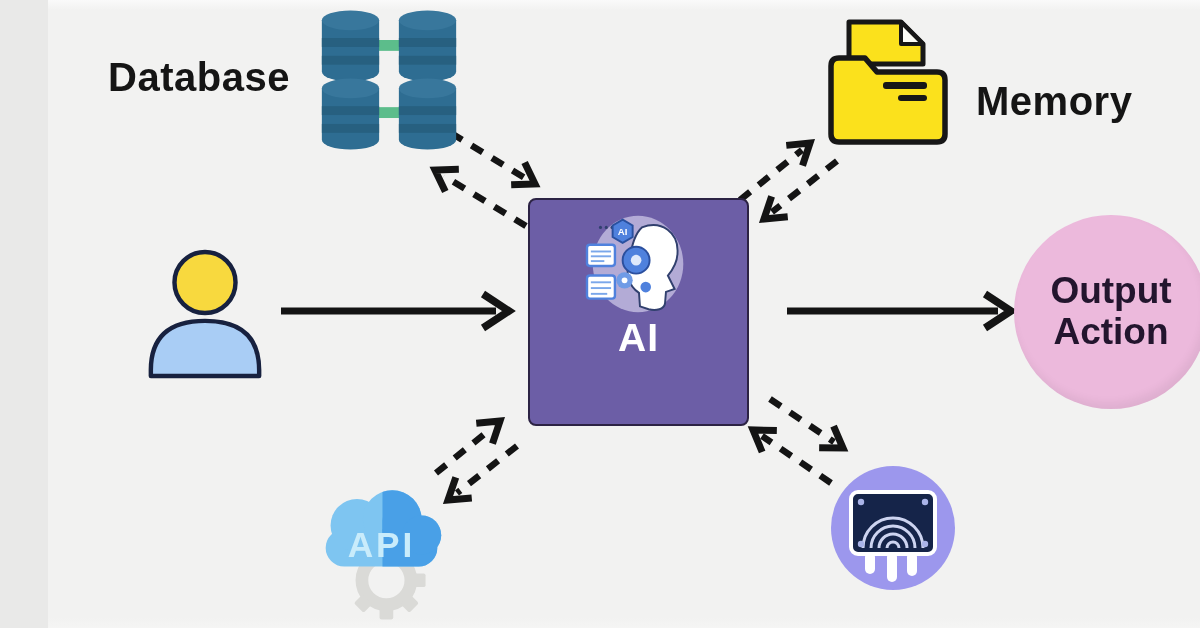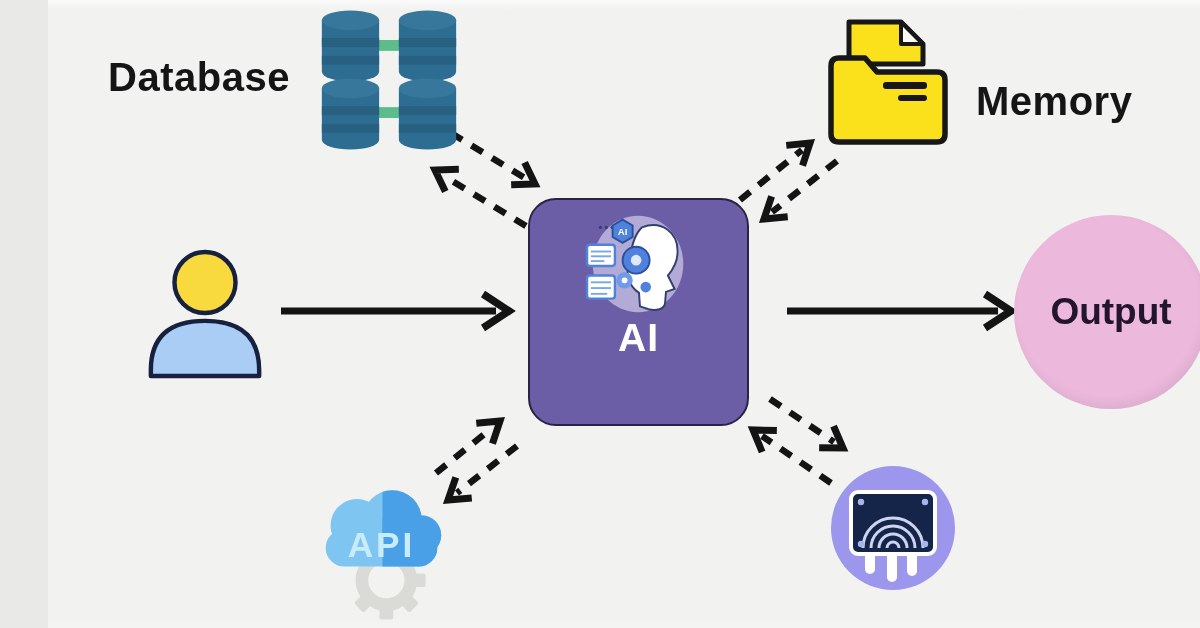--- a/index.html
+++ b/index.html
@@ -11,21 +11,21 @@
     margin-left:48px;
   }
   .abs { position:absolute; }
   .node-label {
     color:#151515; font-weight:700; font-size:40px; letter-spacing:0.5px;
     white-space:nowrap;
   }
   
   .center-box {
     left:480px; top:198px; width:221px; height:228px;
-    background:#6c5ea6; border:2.5px solid #2c2344; border-radius:28px;
+    background:#6c5ea6; border:2.5px solid #2c2344; border-radius:8px;
     display:flex; flex-direction:column; align-items:center;
   }
   .center-box .icon-wrap { margin-top:12px; }
   .center-text {
     margin-top:0px; text-align:center; color:#ffffff; font-weight:700;
     font-size:39px; line-height:1.12; letter-spacing:1px;
   }
   
   .output-circle {
     left:966px; top:215px; width:194px; height:194px; border-radius:50%;
@@ -159,20 +159,21 @@
         <line x1="10" y1="85" x2="27" y2="85" stroke="#7aa7ea" stroke-width="2"></line>
       </svg>
     </div>
     <div class="center-text">
       <div>AI</div>
     </div>
   </div>
 
   <div class="abs output-circle">
     <span>Output</span>
+    <span>Action</span>
   </div>
 
   <div class="abs" style="left:262px; top:470px;">
     <svg width="142" height="150" viewBox="0 0 145 152">
       <defs>
         <clipPath id="apiRight">
             <rect x="74" y="0" width="80" height="152"></rect>
           </clipPath>
       </defs>
 

